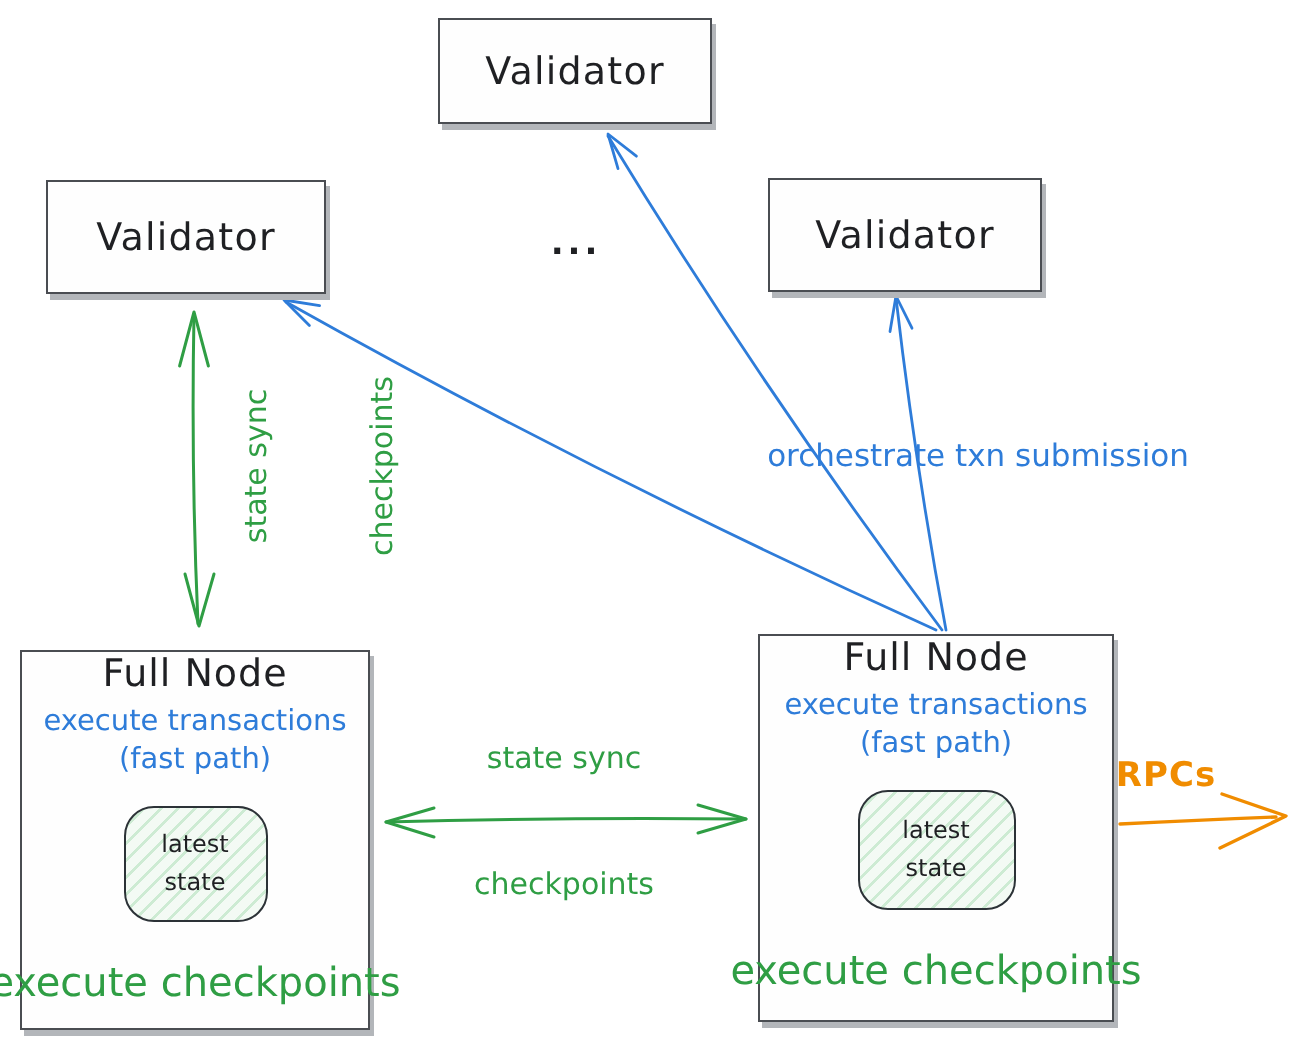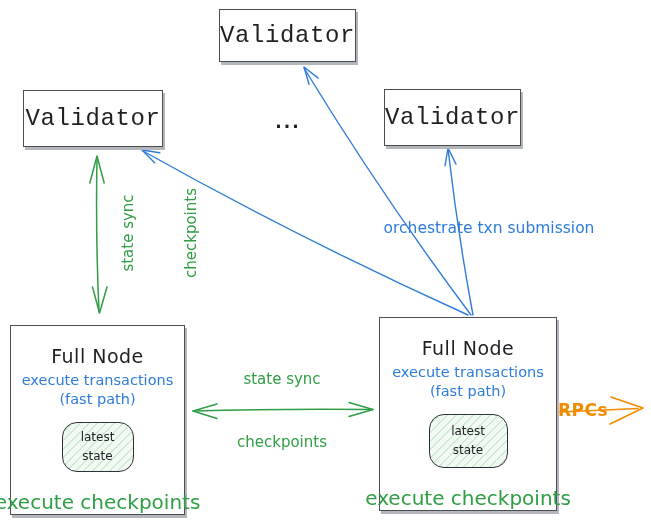--- a/index.html
+++ b/index.html
@@ -13,34 +13,34 @@
   .green-stroke  { stroke:var(--green);  fill:none; stroke-width:1.5; stroke-linecap:round; stroke-linejoin:round; }
   .orange-stroke { stroke:var(--orange); fill:none; stroke-width:1.7; stroke-linecap:round; stroke-linejoin:round; }
 
   .box {
     position:absolute; box-sizing:border-box; background:#fefefe;
     border:1.7px solid var(--box-border);
     box-shadow:2px 3px 0 var(--box-shadow);
   }
   .validator {
     display:flex; align-items:center; justify-content:center;
-    font-size:24px; letter-spacing:0.6px; color:var(--ink);font-family:Liberation Mono, monospace;
+    font-size:19px; letter-spacing:0.6px; color:var(--ink);
   }
   #validator-top   { left:219px; top:9px;  width:137px; height:53px; }
   #validator-left  { left:23px;  top:90px; width:140px; height:57px; }
   #validator-right { left:384px; top:89px; width:137px; height:57px; }
 
   #ellipsis {
     position:absolute; left:288px; top:122px; transform:translate(-50%,-50%);
     font-weight:700; font-size:17px; letter-spacing:2px; color:var(--ink);
   }
 
   .fullnode {
     display:flex; flex-direction:column; align-items:center;
-    padding-top:19px; text-align:center;
+    padding-top:0; text-align:center;
   }
   #fullnode-left  { left:10px;  top:325px; width:175px; height:190px; }
   #fullnode-right { left:379px; top:317px; width:178px; height:194px; }
   .fn-title { font-size:19px; line-height:22px; margin-bottom:4px; letter-spacing:0.5px; color:var(--ink); }
   .fn-blue  { color:var(--blue); font-size:14.5px; line-height:19px; white-space:nowrap; }
   .state {
     box-sizing:border-box; margin-top:13px; width:72px; height:58px;
     border:1.7px solid var(--state-border); border-radius:15px;
     background:repeating-linear-gradient(135deg, var(--state-hatch) 0 1.4px, var(--state-fill) 1.4px 6px);
     display:flex; flex-direction:column; align-items:center; justify-content:center;
@@ -56,21 +56,21 @@
   }
   #hsync-label {
     left:282px; top:411px; transform:translate(-50%,-50%); color:var(--green);
   }
   #orchestrate-label {
     position:absolute; left:471px; top:228px; transform:translate(-50%,-50%);
     color:var(--blue); font-size:15.5px; white-space:nowrap;margin-left:18px;
   }
   #rpcs-label {
     position:absolute; left:583px; top:388px; transform:translate(-50%,-50%);
-    color:var(--orange); font-size:17px; font-weight:600; letter-spacing:0.5px;margin-top:22px;
+    color:var(--orange); font-size:17px; font-weight:600; letter-spacing:0.5px;
   }
 </style>
 </head>
 <body>
 
 <div id="canvas">
 
   <svg id="arrows" viewBox="0 0 651 526">
 
     <g>

